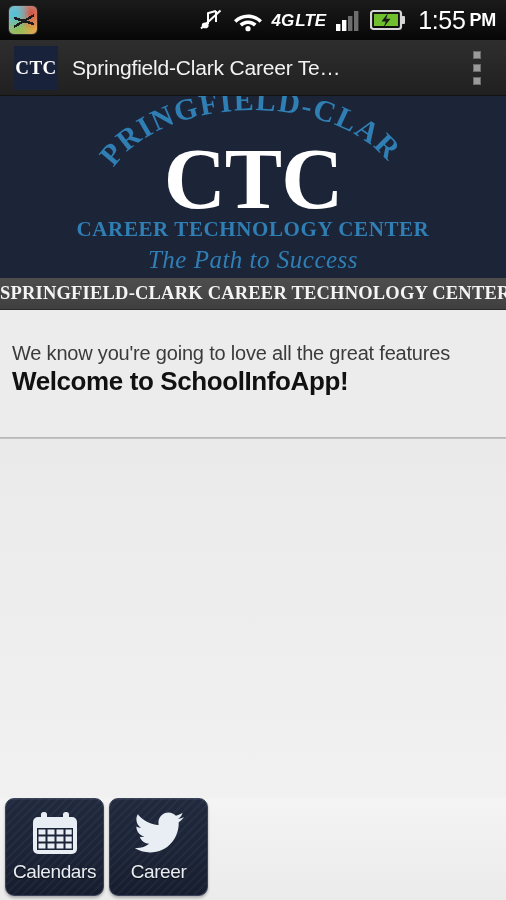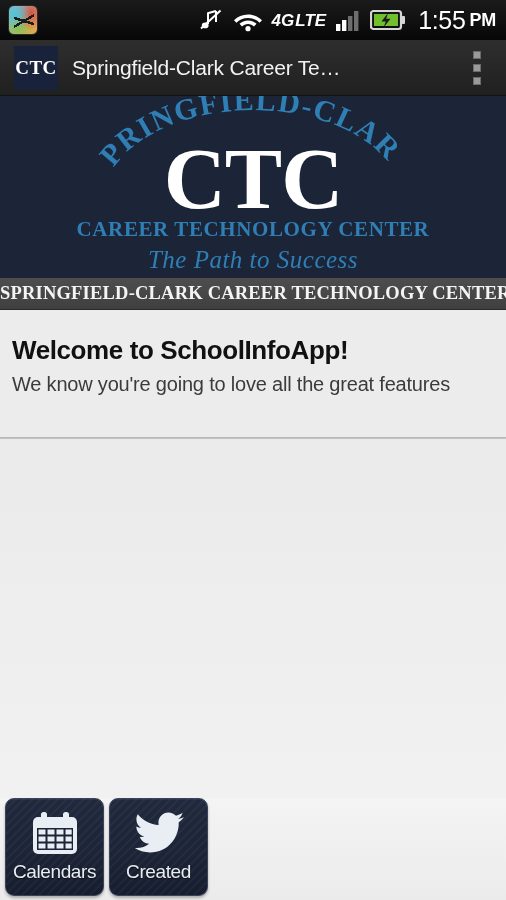--- a/index.html
+++ b/index.html
@@ -267,22 +267,22 @@
 
       <text x="253" y="172" text-anchor="middle" font-family="Liberation Serif, serif" font-size="25" font-style="italic" fill="#2f7fb5" letter-spacing="0.5">The Path to Success</text>
     </svg>
   </div>
 
   <div id="school-bar">
     <span>SPRINGFIELD-CLARK CAREER TECHNOLOGY CENTER</span>
   </div>
 
   <div id="welcome-block">
+    <div id="welcome-sub1">We know you're going to love all the great features</div>
     <div id="welcome-title">Welcome to SchoolInfoApp!</div>
-    <div id="welcome-sub1">We know you're going to love all the great features</div>
   </div>
   <div id="content-divider"></div>
 
   <div id="body-area"></div>
 
   <div id="bottom-nav">
 
     <div class="nav-btn">
       <div class="nav-icon">
         <svg width="50" height="48" viewBox="0 0 50 48">
@@ -311,18 +311,18 @@
 
 
 
 
     <div class="nav-btn">
       <div class="nav-icon">
         <svg width="52" height="44" viewBox="0 0 52 44">
           <path d="M51 6.3 C49.1 7.2 47.1 7.8 45 8 C47.2 6.7 48.8 4.6 49.6 2.1 C47.6 3.3 45.4 4.2 43 4.7 C41.1 2.7 38.4 1.4 35.5 1.4 C29.9 1.4 25.4 6 25.4 11.6 C25.4 12.4 25.5 13.2 25.7 13.9 C17.3 13.5 9.8 9.4 4.8 3.2 C3.9 4.7 3.4 6.5 3.4 8.4 C3.4 11.9 5.2 15 8 16.8 C6.3 16.7 4.7 16.3 3.3 15.5 L3.3 15.6 C3.3 20.5 6.8 24.6 11.4 25.5 C10.6 25.8 9.7 25.9 8.7 25.9 C8.1 25.9 7.4 25.8 6.8 25.7 C8.1 29.7 11.8 32.6 16.2 32.7 C12.8 35.4 8.5 37 3.8 37 C3 37 2.2 36.9 1.4 36.8 C5.9 39.7 11.2 41.4 16.9 41.4 C35.5 41.4 45.7 26 45.7 12.7 C45.7 12.2 45.7 11.8 45.6 11.4 C47.7 9.9 49.5 8.2 51 6.3 Z" fill="#e8eef4"></path>
         </svg>
       </div>
-      <div class="nav-label">Created</div>
+      <div class="nav-label">Career</div>
     </div>
 
   </div>
 
 </div>
 
 </body></html>

